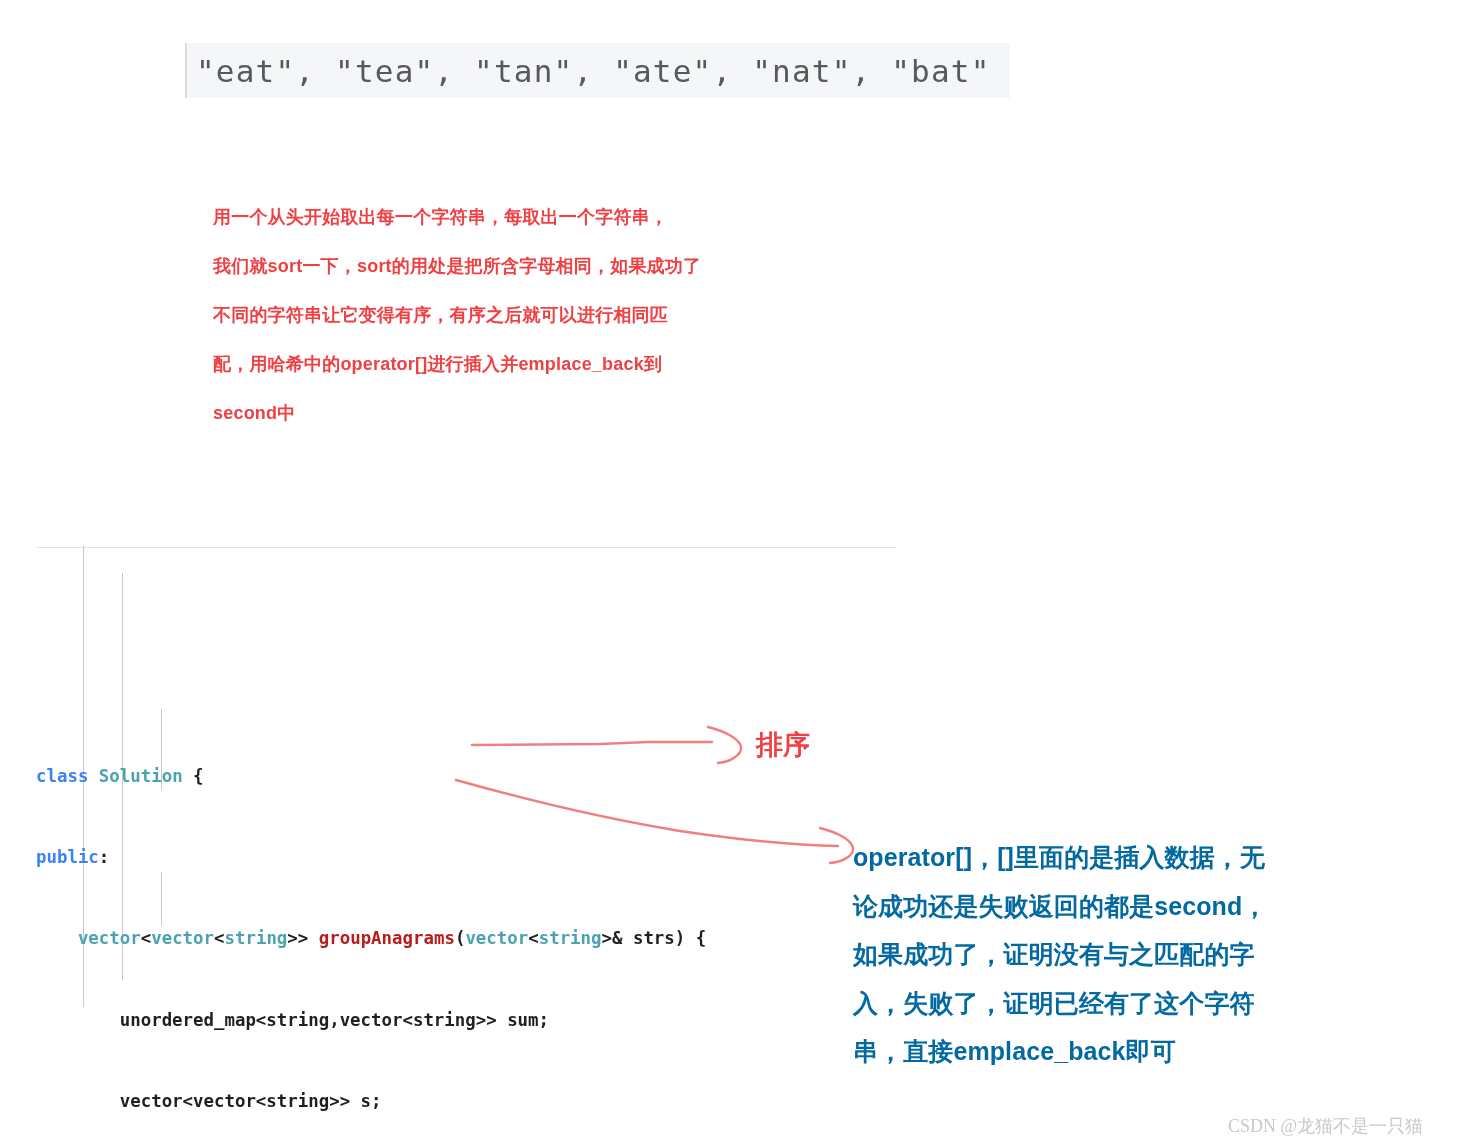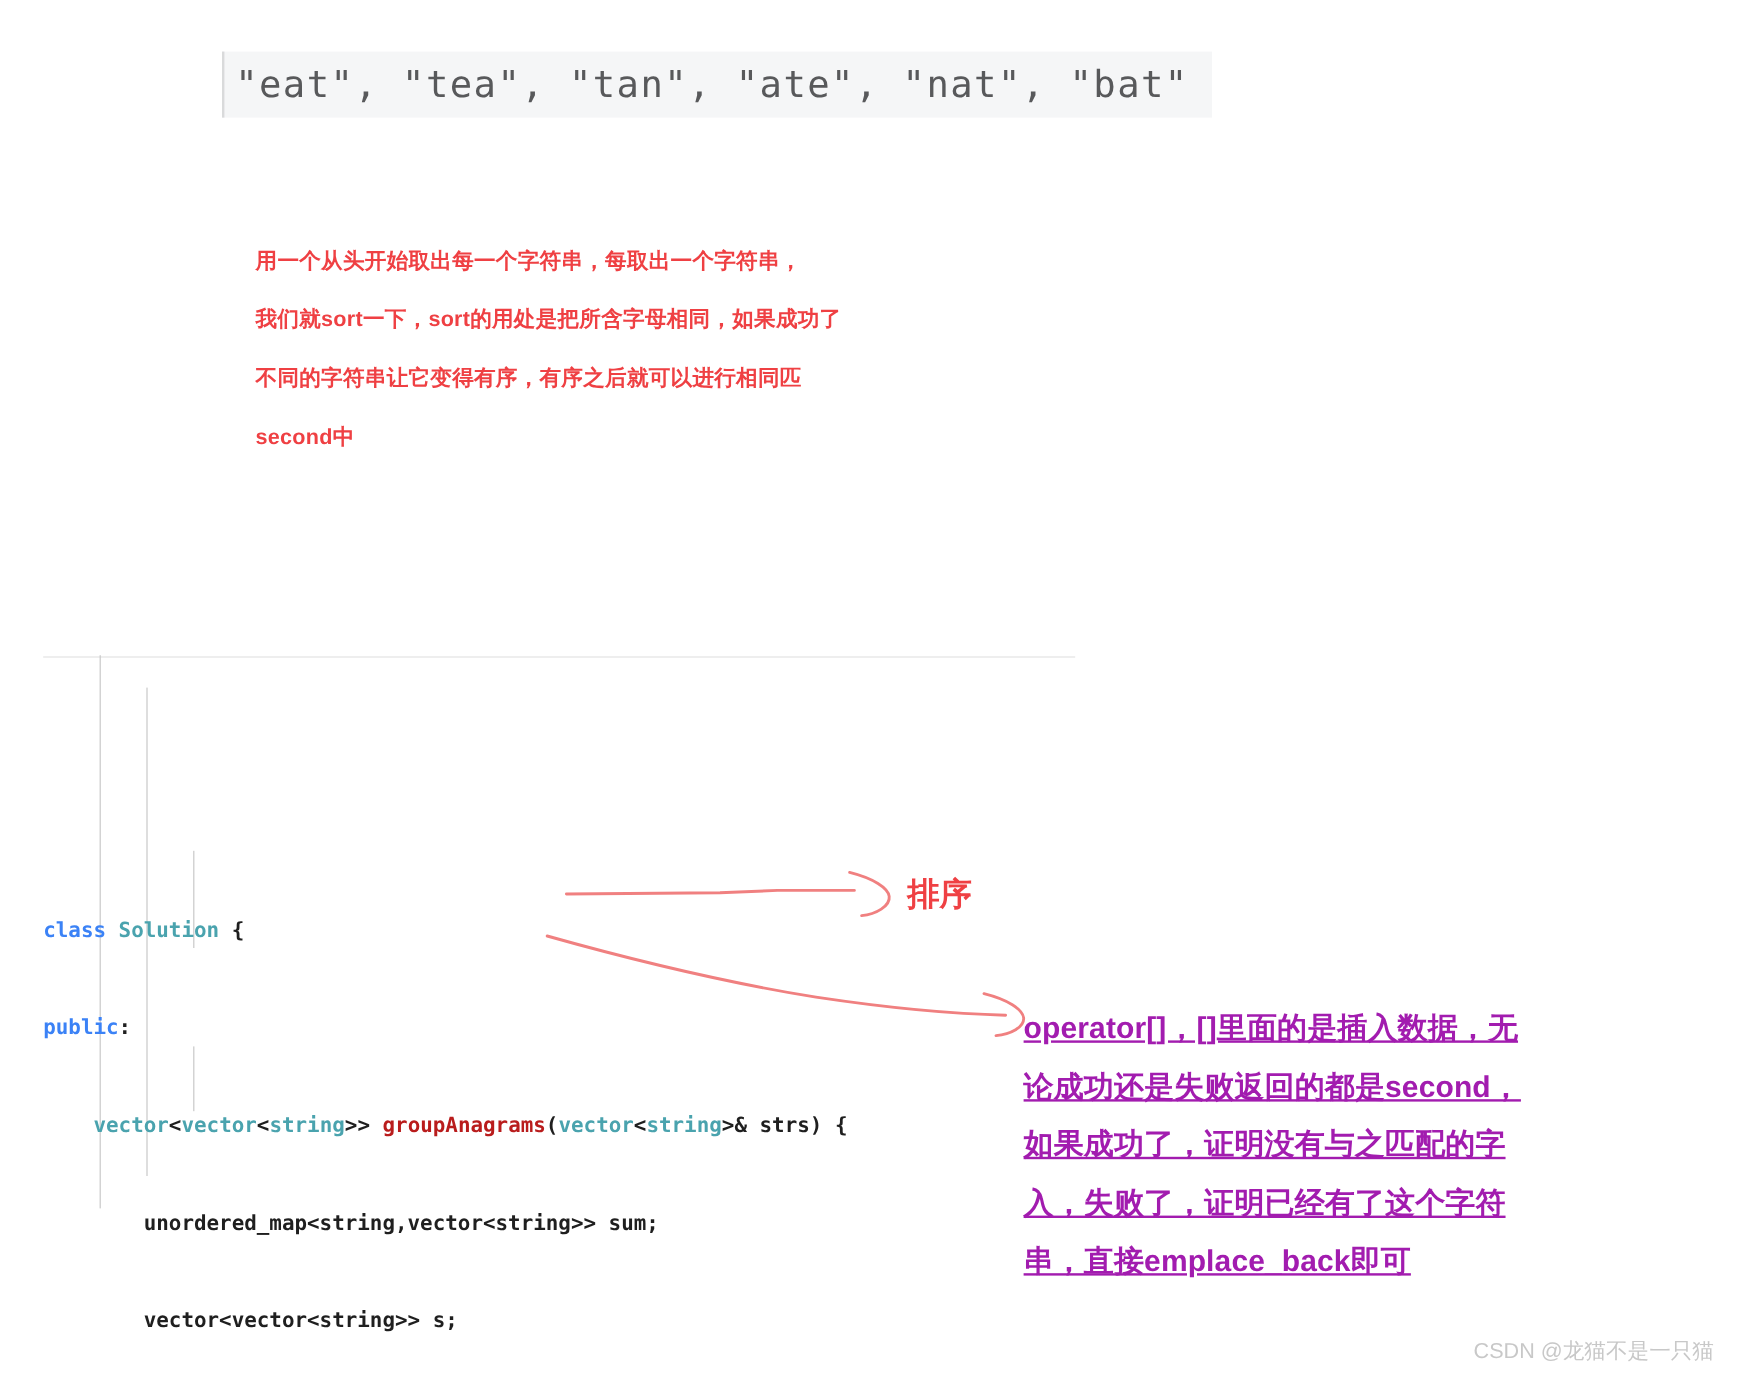--- a/index.html
+++ b/index.html
@@ -103,50 +103,50 @@
     white-space: pre;
   }
 
   
   #note-right {
     position: absolute;
     left: 853px; top: 833px;
     width: 500px;
   }
   .note-line-r {
-    color: #a21caf;
+    color: #0369a1;
     font-family: "Liberation Sans", sans-serif;
     font-weight: bold;
     font-size: 25px;
     line-height: 48.5px;
     white-space: pre;
     letter-spacing: 0.1px;
-    text-decoration: underline;
   }
 
   
   #watermark {
     position: absolute;
     left: 1228px; top: 1114px;
     color: #c8c8c8;
-    font-family: Liberation Sans, sans-serif;
+    font-family: Liberation Serif, serif;
     font-size: 18px;
     white-space: pre;
   }
 </style>
 </head>
 <body>
 
 <div id="top-strip"></div>
 <div id="top-strip-text">"eat", "tea", "tan", "ate", "nat", "bat"</div>
 
 <div id="note-top">
   <div class="note-line">用一个从头开始取出每一个字符串，每取出一个字符串，</div>
   <div class="note-line">我们就sort一下，sort的用处是把所含字母相同，如果成功了</div>
   <div class="note-line">不同的字符串让它变得有序，有序之后就可以进行相同匹</div>
+  <div class="note-line">配，用哈希中的operator[]进行插入并emplace_back到</div>
   <div class="note-line">second中</div>
 </div>
 
 <div id="code-rule"></div>
 
 <div id="code-block">
 
   
   <div class="guide" style="left:47px;  top:27px;  height:461px;"></div>
   <div class="guide" style="left:86px;  top:54px;  height:407px;"></div>

